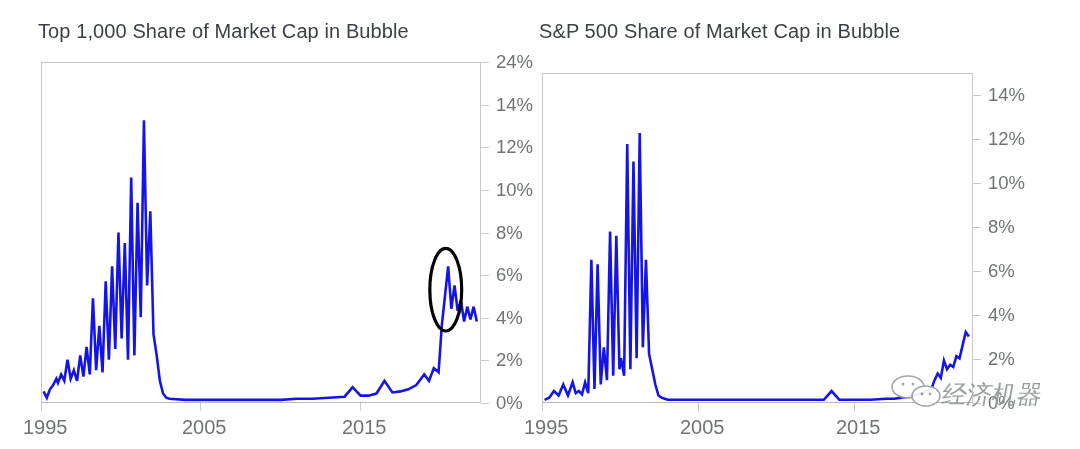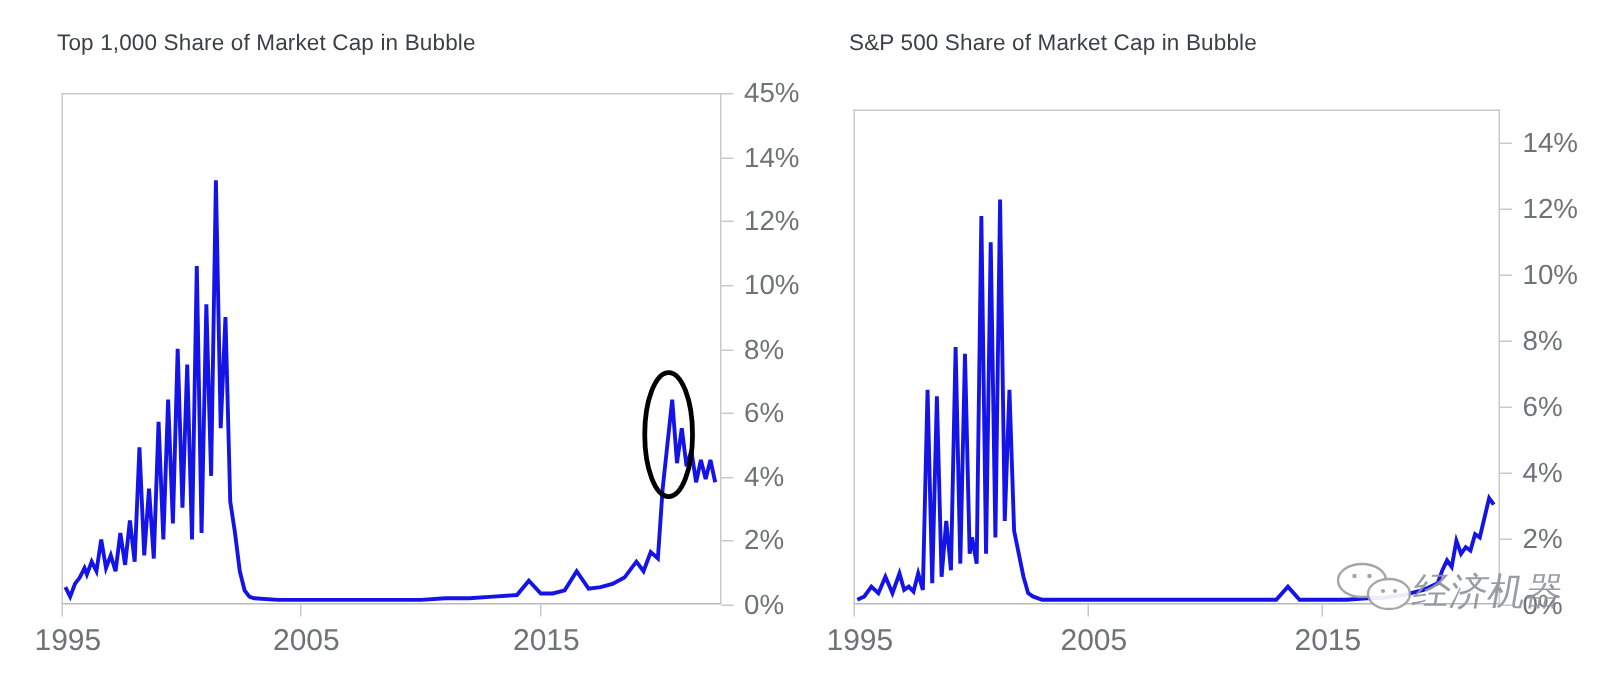--- a/index.html
+++ b/index.html
@@ -18,25 +18,25 @@
     position: relative;
     width: 1080px;
     height: 449px;
   }
   .panel {
     position: absolute;
     top: 0;
     height: 449px;
   }
   .panel-left  { left: 0;   width: 540px; }
-  .panel-right { left: 536px; width: 540px; }
+  .panel-right { left: 509px; width: 540px; }
 
   .chart-title {
     position: absolute;
-    font-size: 15px;
+    font-size: 20px;
     color: #3b3f46;
     letter-spacing: 0.1px;
     white-space: nowrap;
     font-weight: 400;
   }
   .panel-left  .chart-title { left: 38px; top: 20px; }
   .panel-right .chart-title { left: 30px; top: 20px; }
 
   .plot {
     position: absolute;
@@ -122,21 +122,21 @@
     <div class="ytick" style="left:481px; top:62px;"></div>
     <div class="ytick" style="left:481px; top:104.6px;"></div>
     <div class="ytick" style="left:481px; top:147.3px;"></div>
     <div class="ytick" style="left:481px; top:189.9px;"></div>
     <div class="ytick" style="left:481px; top:232.5px;"></div>
     <div class="ytick" style="left:481px; top:275.1px;"></div>
     <div class="ytick" style="left:481px; top:317.8px;"></div>
     <div class="ytick" style="left:481px; top:360.4px;"></div>
     <div class="ytick" style="left:481px; top:403px;"></div>
 
-    <div class="ylabel" style="left:496px; top:51px;">45%</div>
+    <div class="ylabel" style="left:496px; top:51px;">24%</div>
     <div class="ylabel" style="left:496px; top:93.6px;">14%</div>
     <div class="ylabel" style="left:496px; top:136.3px;">12%</div>
     <div class="ylabel" style="left:496px; top:178.9px;">10%</div>
     <div class="ylabel" style="left:496px; top:221.5px;">8%</div>
     <div class="ylabel" style="left:496px; top:264.1px;">6%</div>
     <div class="ylabel" style="left:496px; top:306.8px;">4%</div>
     <div class="ylabel" style="left:496px; top:349.4px;">2%</div>
     <div class="ylabel" style="left:496px; top:392px;">0%</div>
 
     <div class="xtick" style="left:41px; top:403px;"></div>

